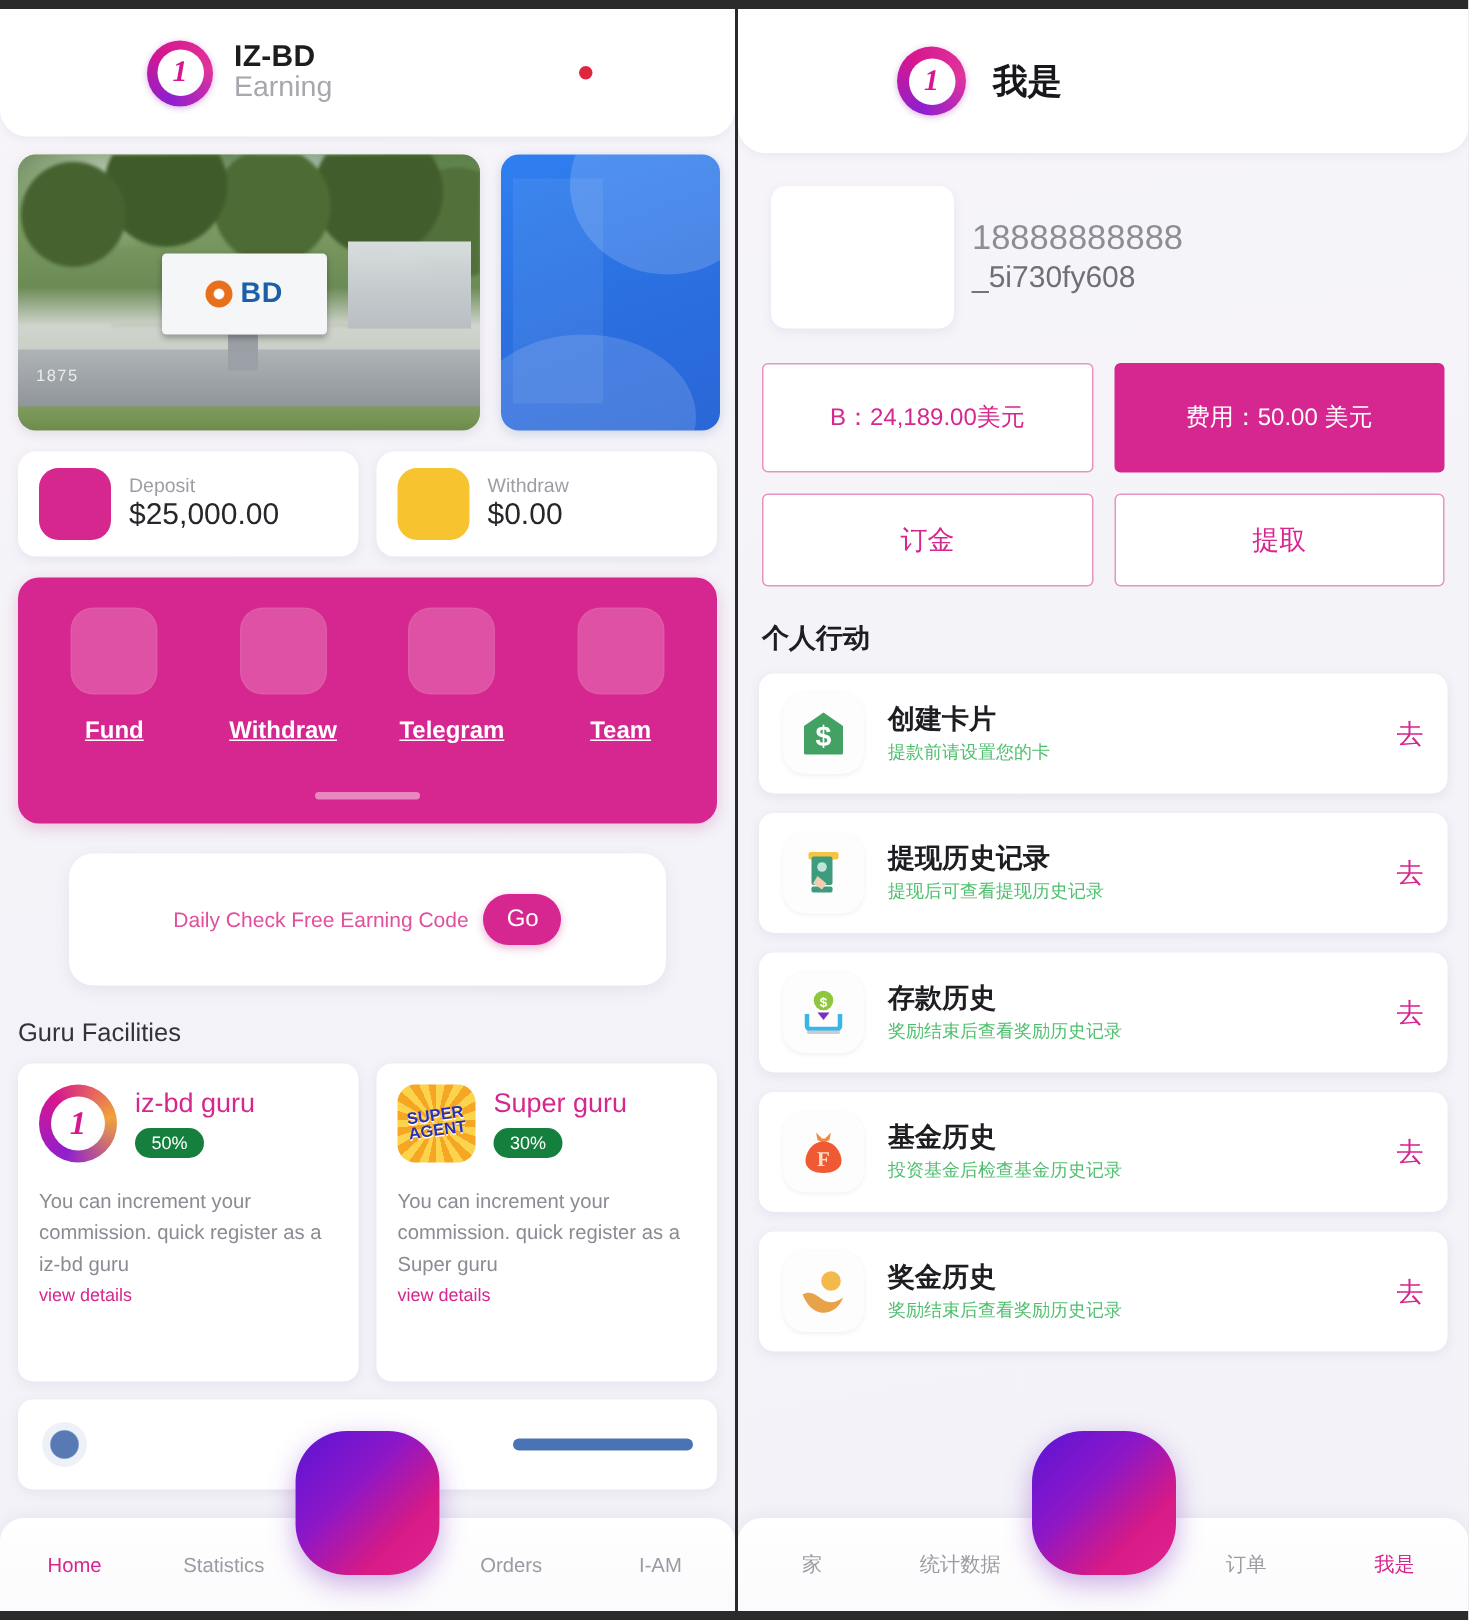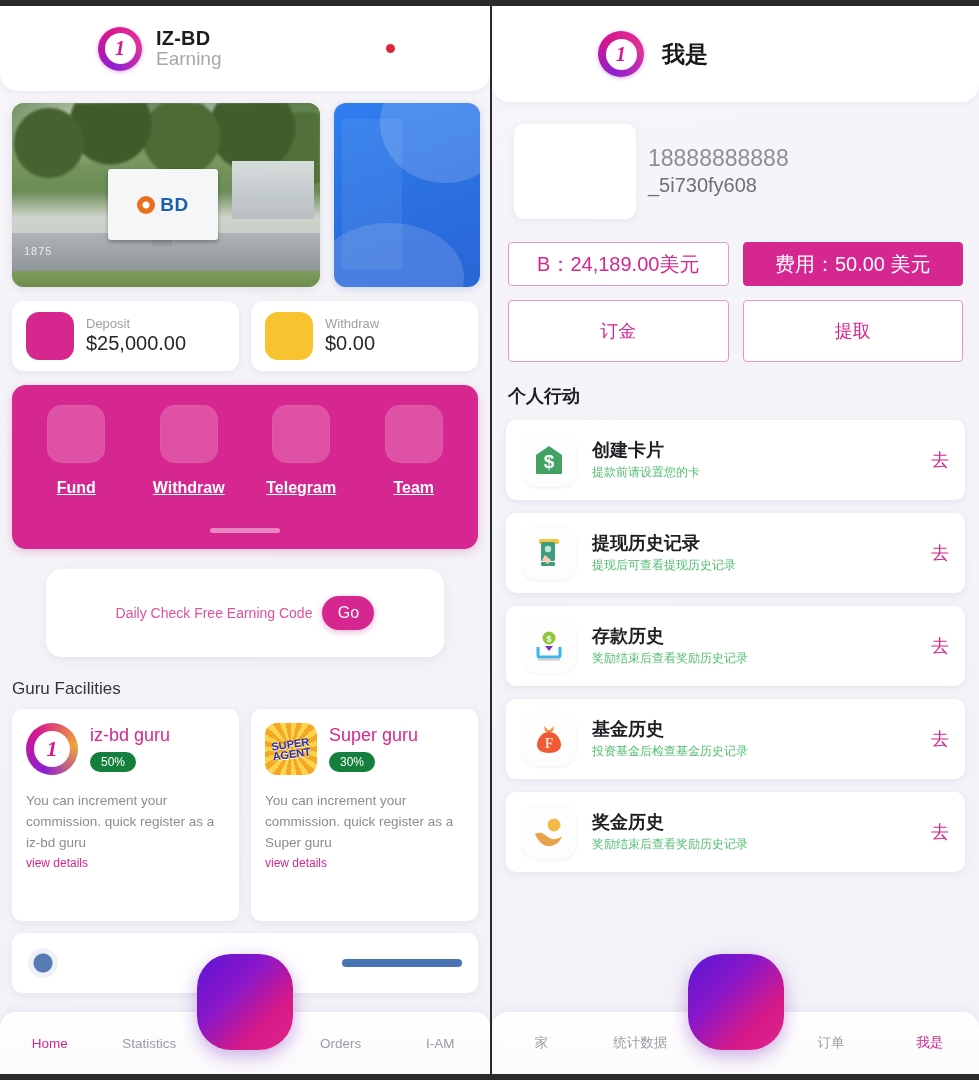--- a/index.html
+++ b/index.html
@@ -74,21 +74,21 @@
     background:
       radial-gradient(circle at 12% 35%, #46622f 0 34px, transparent 36px),
       radial-gradient(circle at 32% 18%, #3f5b2a 0 40px, transparent 42px),
       radial-gradient(circle at 55% 30%, #4d6b34 0 38px, transparent 40px),
       radial-gradient(circle at 78% 22%, #415d2b 0 42px, transparent 44px),
       radial-gradient(circle at 95% 40%, #51703a 0 36px, transparent 38px);
     filter: blur(1px);
   }
   .bn-sign {
     position:absolute; left: 96px; top: 66px;
-    width: 110px; height: 71px; background:#f4f6f8; border-radius:3px;
+    width: 110px; height: 54px; background:#f4f6f8; border-radius:3px;
     box-shadow: 0 2px 4px rgba(0,0,0,.3);
     display:flex; align-items:center; justify-content:center; gap:5px;
   }
   .bn-sign-logo { width:18px; height:18px; border-radius:50%;
     background: radial-gradient(circle at 50% 50%, #ffffff 0 3px, #e8701c 4px 9px);
   }
   .bn-sign-text { font-size:19px; font-weight:700; color:#1b5fa8; letter-spacing:.5px;}
   .bn-post { position:absolute; left:140px; top:120px; width:20px; height:24px; background:#9aa0a6;}
   .bn-wall { position:absolute; left:0; bottom:14px; width:100%; height:40px;
     background: linear-gradient(180deg,#aeb3b6,#8e9498); }
@@ -241,22 +241,22 @@
   .avatar {
     width: 122px; height: 95px; border-radius: 10px; background:#fff;
     box-shadow: 0 2px 7px rgba(120,100,140,.10); flex:none;
   }
   .profile-txt { margin-left: 12px; line-height:1.25; }
   .phone-num { font-size: 23px; color:#8d8d96; font-weight:400; }
   .user-id { font-size: 20px; color:#6f6f79; }
 
   .bal-grid { display:grid; grid-template-columns: 1fr 1fr; gap: 14px; padding: 20px 16px 0 16px; }
   .bal-btn {
-    height: 44px; border-radius: 4px; display:flex; align-items:center; justify-content:center;
-    font-size: 20px; cursor:pointer; border: 1px solid #e893c0; background:#fff; color:#d6268f;
+    height: 73px; border-radius: 4px; display:flex; align-items:center; justify-content:center;
+    font-size: 16px; cursor:pointer; border: 1px solid #e893c0; background:#fff; color:#d6268f;
   }
   .bal-btn.filled { background:#d6268f; color:#fff; border-color:#d6268f; }
   .bal-btn.plain { height: 62px; font-size: 18px; }
 
   .r-section-title { margin: 22px 0 12px 16px; font-size: 18px; font-weight:700; color:#1d1d22; }
 
   .act-list { padding: 0 14px; display:flex; flex-direction:column; gap: 13px; }
   .act-item {
     background:#fff; border-radius: 10px; height: 80px;
     display:flex; align-items:center; padding: 0 16px;

